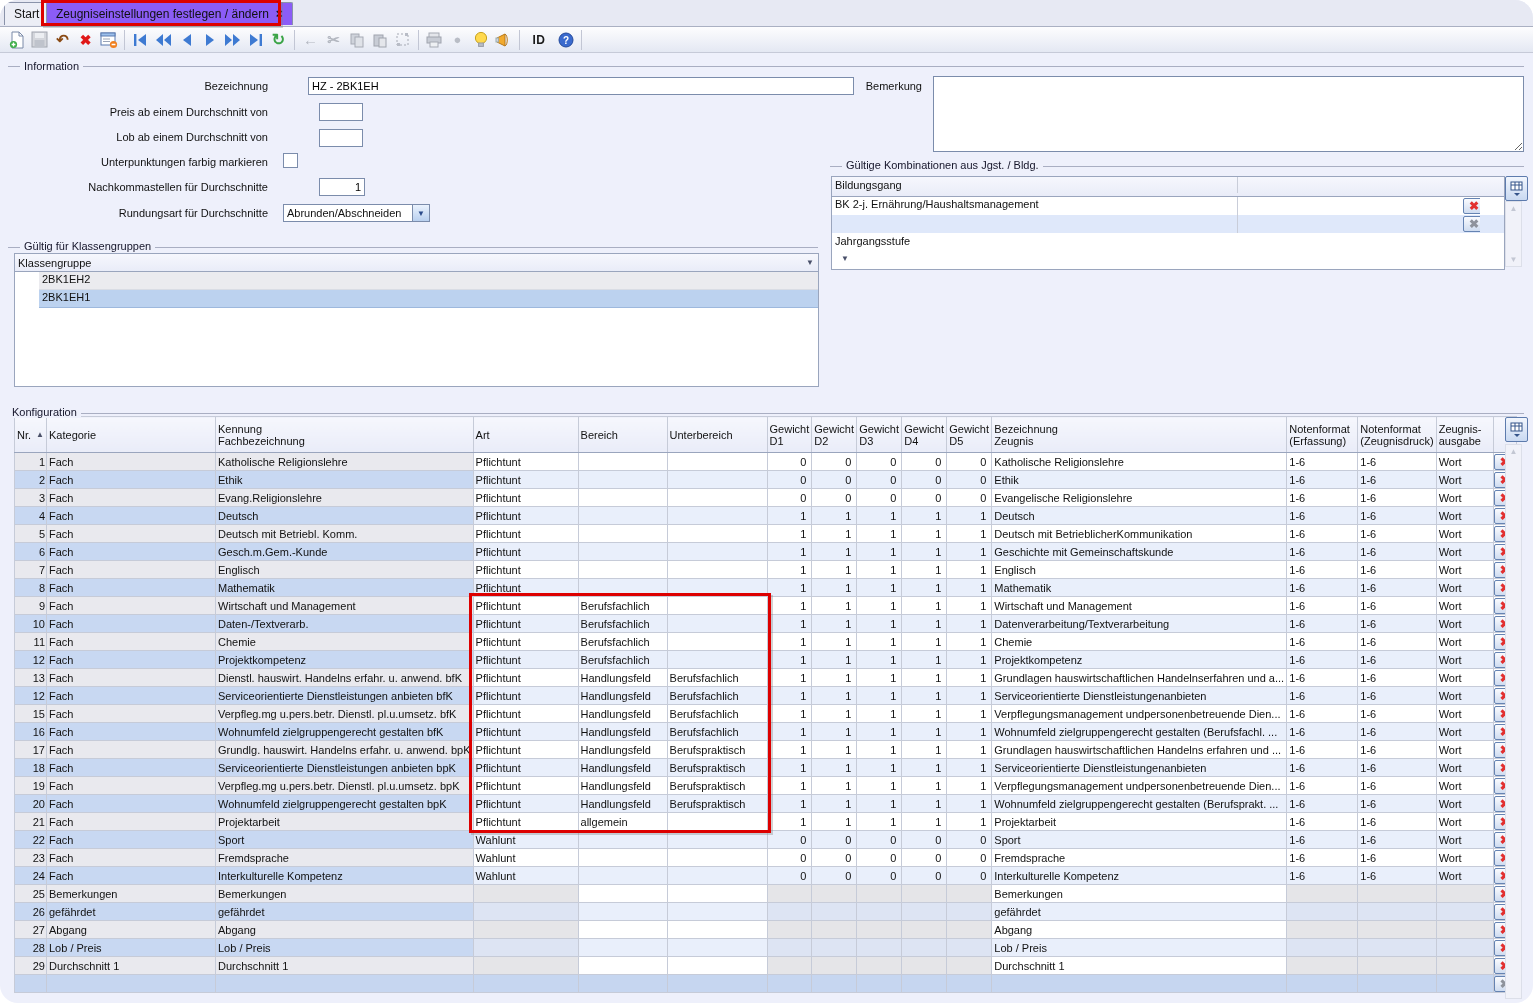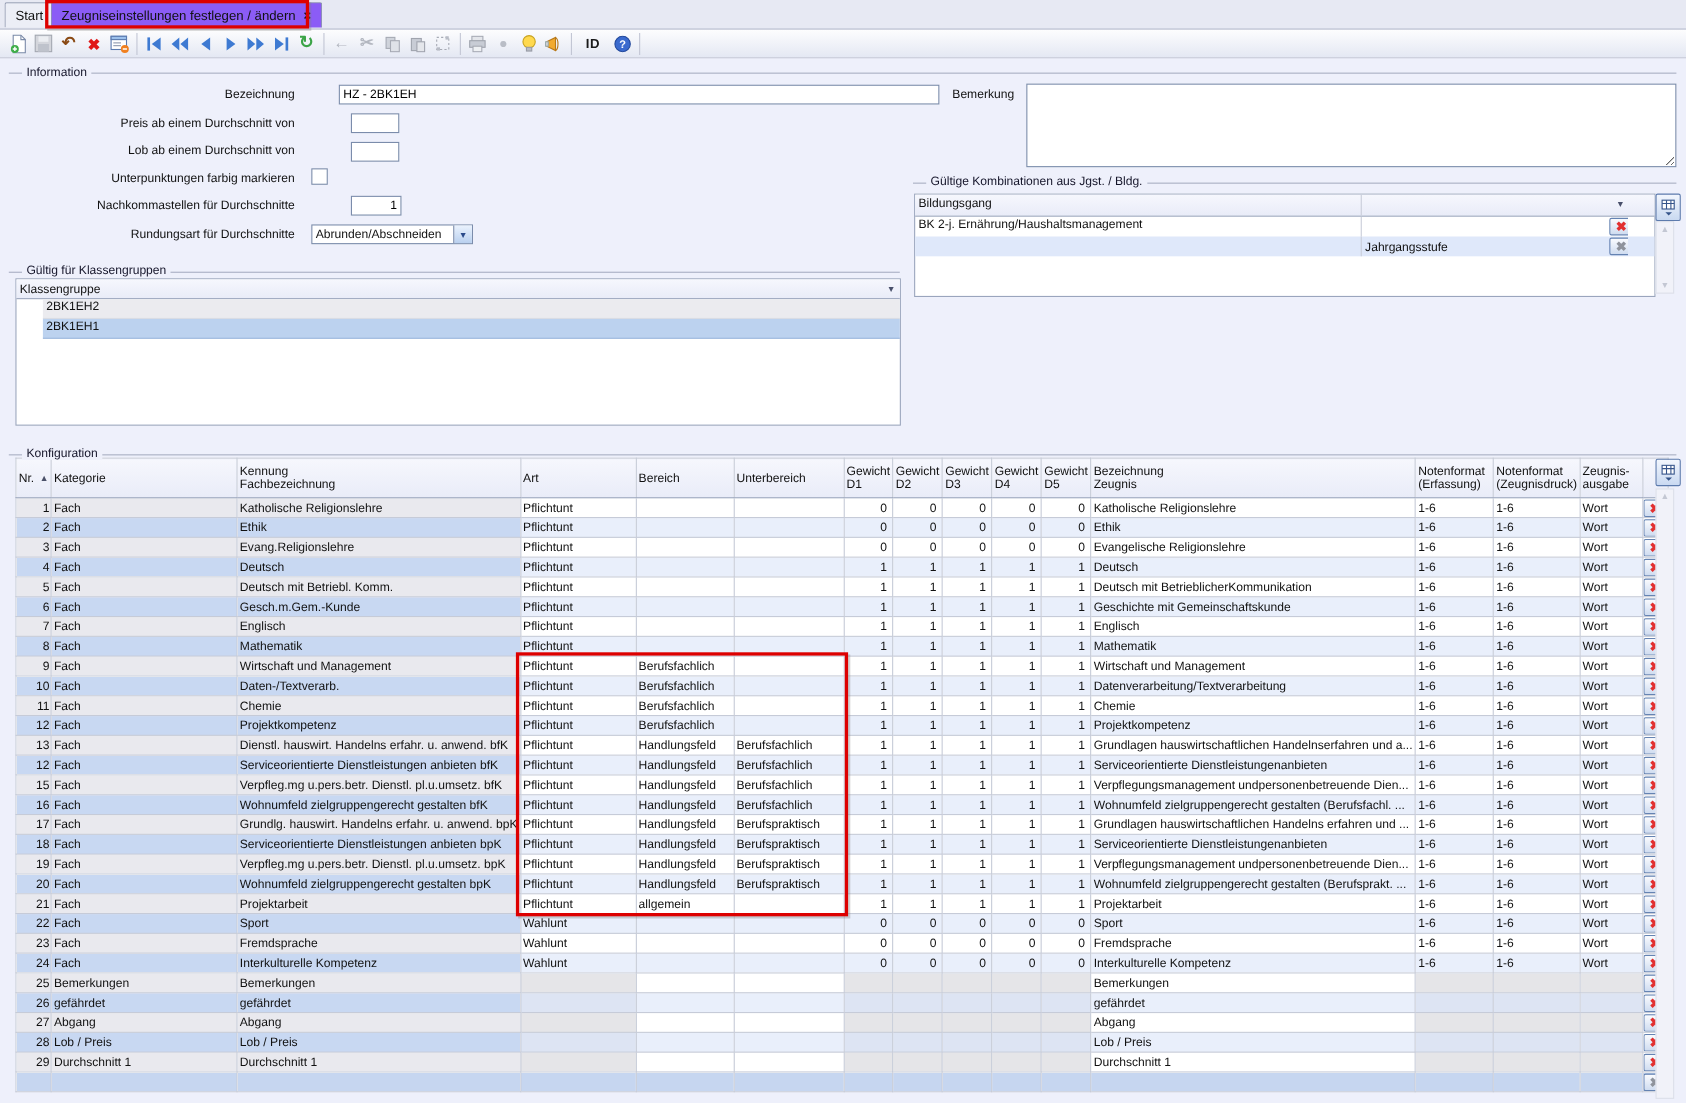--- a/index.html
+++ b/index.html
@@ -1,16 +1,16 @@
 <!DOCTYPE html>
 <html><head>
 <meta charset="utf-8">
 <style>
 html,body{margin:0;padding:0;}
-#screen{position:relative;width:1533px;height:1003px;background:#eef0fb;font-family:"Liberation Sans",sans-serif;font-size:11px;color:#111;overflow:hidden;}
+#screen{position:relative;width:1533px;height:1003px;background:#eef0fb;font-family:"Liberation Sans",sans-serif;font-size:11px;color:#111;overflow:hidden;border-radius:18px;}
 
 .tabbar{position:absolute;left:0;top:0;width:1533px;height:26px;background:#e7e9f3;border-bottom:1px solid #aab0c2;}
 .tab{position:absolute;top:2px;height:23px;display:flex;align-items:center;padding:0 9px;font-size:12px;border:1px solid #8a93aa;border-bottom:none;border-radius:2px 2px 0 0;box-sizing:border-box;}
 .tab .close{margin-left:7px;font-weight:bold;font-size:12px;cursor:pointer;}
 .tab-start{left:4px;background:#eceef6;}
 .tab-active{left:46px;background:#8b5cf6;}
 
 .toolbar{position:absolute;left:0;top:27px;width:1533px;height:26px;background:linear-gradient(#fdfdfe,#e4e8f3);border-bottom:1px solid #c6cad8;display:flex;align-items:center;padding-left:5px;box-sizing:border-box;}
 .tbtn{width:23px;height:22px;display:flex;align-items:center;justify-content:center;border-radius:2px;}
 .tsep{width:1px;height:20px;background:#c2c6d4;margin:0 4px;}
@@ -34,21 +34,21 @@
 .sel .selbtn{width:16px;height:16px;background:linear-gradient(#eaf2fd,#b9d0ef);border-left:1px solid #7b8cab;display:flex;align-items:center;justify-content:center;color:#2a4a8a;font-size:8px;}
 .txtarea{position:absolute;border:1px solid #7b8cab;background:#fff;}
 
 .thead-bg{background:linear-gradient(#f6f7fd,#e9ecf8);}
 .filter-arrow{color:#49506a;font-size:8px;}
 .gridbtn{position:absolute;width:21px;height:23px;border:1px solid #5d7bad;border-radius:2px;background:linear-gradient(#f2f6fd,#c9d9f1);display:flex;align-items:center;justify-content:center;z-index:4;}
 .vscroll{position:absolute;width:15px;background:#f1f2f9;border:1px solid #dcdfe9;box-sizing:border-box;}
 .varrow{position:absolute;left:0;width:100%;text-align:center;color:#c3c7d3;font-size:8px;}
 
 .kmb{position:absolute;left:831px;top:176px;width:672px;border:1px solid #9aa5bd;background:#fff;}
-.kmb-head{display:flex;height:19px;border-bottom:1px solid #9aa5bd;}
+.kmb-head{display:flex;height:19px;border-bottom:1px solid #9aa5bd;flex-direction:column;}
 .kmb-head div{box-sizing:border-box;padding:2px 3px;}
 .kmb-row{display:flex;height:18px;}
 .kmb-row div{box-sizing:border-box;padding:1px 3px;overflow:hidden;white-space:nowrap;}
 .kc1{width:406px;border-right:1px solid #c9cdd9;}
 .kc2{width:222px;margin-top:40px;}
 .kcf{width:20px;text-align:right;}
 .xbtn{width:22px;height:16px;margin:0;border:1px solid #6583b2;border-radius:2px;background:linear-gradient(#fafbfe,#cfdcf0);display:flex;align-items:center;justify-content:center;font-weight:bold;font-size:12px;color:#e23030;box-sizing:border-box;}
 .xbtn.gray{color:#8f939c;}
 .kmb-empty{background:#dfe8fa;}
 
@@ -299,21 +299,21 @@
       <span>Klassengruppe</span>
       <span class="filter-arrow">▼</span>
     </div>
     <div id="klg-rows">
         <div class="klg-row plain">2BK1EH2</div>
         <div class="klg-row selected">2BK1EH1</div>
       </div>
   </div>
 
   <div class="rule" style="left:8px;top:413px;width:1516px;"></div>
-  <span class="legend" style="left:20px;top:406px;text-align:right;">Konfiguration</span>
+  <span class="legend" style="left:8px;top:406px;text-align:right;">Konfiguration</span>
 
   <table id="kfg">
       <colgroup>
         <col style="width: 32px;">
         <col style="width: 169px;">
         <col style="width: 257px;">
         <col style="width: 105px;">
         <col style="width: 89px;">
         <col style="width: 100px;">
         <col style="width: 40px;">

